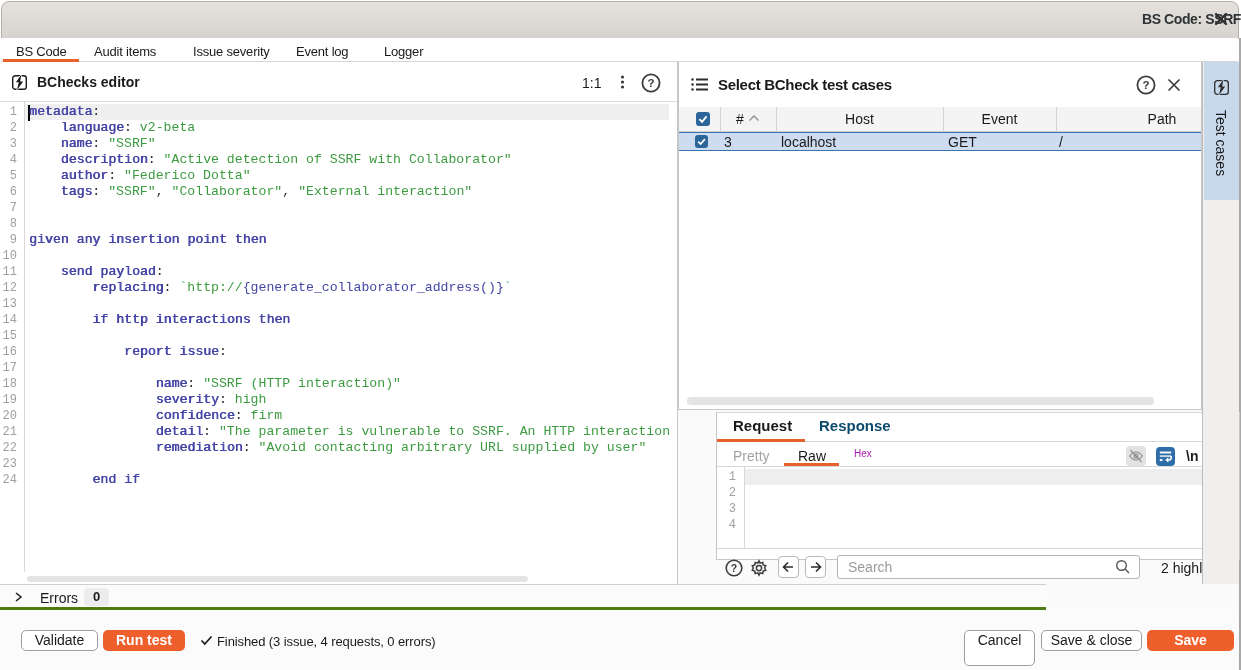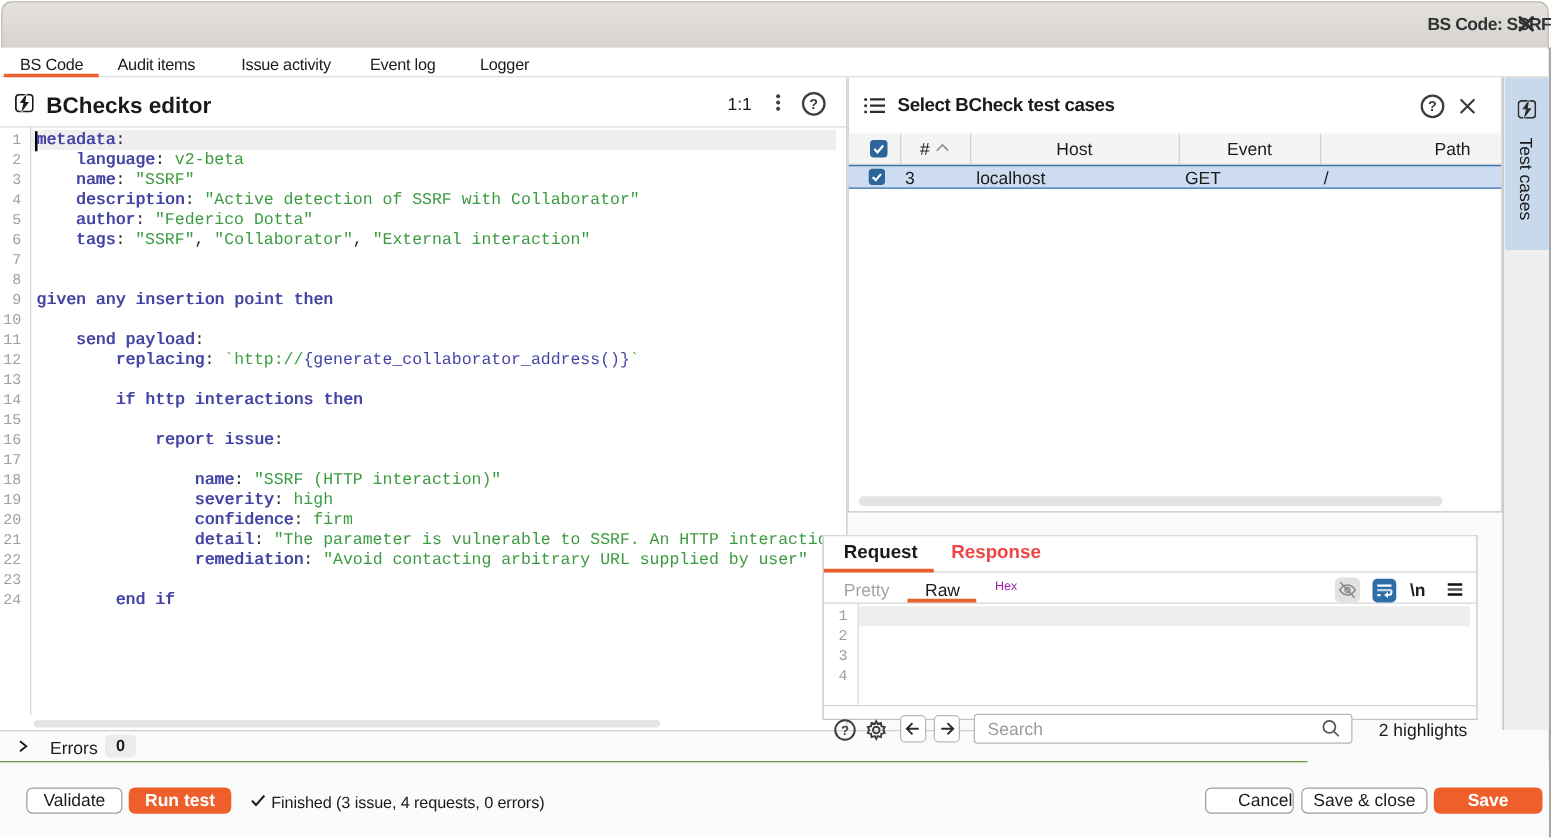--- a/index.html
+++ b/index.html
@@ -25,39 +25,39 @@
      text-align:right;font-size:14px;letter-spacing:-0.4px;font-weight:bold;color:#2e3436;">BS Code: SSRF</div>
 <svg class="abs" style="left:1213px;top:11px;" width="16" height="16" viewBox="0 0 16 16">
   <path d="M3 3 L13 13 M13 3 L3 13" stroke="#2f2f2f" stroke-width="2.4" stroke-linecap="round"></path>
 </svg>
 
 <div class="abs" id="tabstrip" style="left:1px;top:38px;width:1237px;height:23px;background:#fff;
      border-bottom:1px solid #d5d5d5;"></div>
 <div class="abs" style="left:0;top:44px;height:16px;font-size:13px;letter-spacing:-0.2px;color:#1a1a1a;white-space:nowrap;">
   <span class="abs" style="left:16px;top:0;white-space:nowrap;">BS Code</span>
   <span class="abs" style="left:94px;top:0;white-space:nowrap;">Audit items</span>
-  <span class="abs" style="left:193px;top:0;white-space:nowrap;">Issue activity</span>
+  <span class="abs" style="left:193px;top:0;white-space:nowrap;">Issue severity</span>
   <span class="abs" style="left:296px;top:0;white-space:nowrap;">Event log</span>
   <span class="abs" style="left:384px;top:0;white-space:nowrap;">Logger</span>
 </div>
 <div class="abs" style="left:3px;top:59px;width:76px;height:3px;background:#e8602c;"></div>
 
 <div class="abs" style="left:1239px;top:38px;width:2px;height:632px;background:#a8a8a8;"></div>
 
 <div class="abs" style="left:1px;top:62px;width:1238px;height:608px;background:#fafafa;z-index:-1;"></div>
 
 <div class="abs" id="leftpanel" style="left:0;top:62px;width:678px;height:523px;background:#fff;
      border-right:1px solid #c6c6c6;border-bottom:1px solid #c6c6c6;box-sizing:border-box;">
 
   <div class="abs" style="left:0;top:0;width:677px;height:39px;border-bottom:1px solid #dcdcdc;"></div>
   <svg class="abs" style="left:12px;top:13px;" width="15" height="15" viewBox="0 0 15 15">
     <rect x="0.7" y="0.7" width="13.6" height="13.6" rx="2.6" fill="none" stroke="#1a1a1a" stroke-width="1.4"></rect>
     <path d="M9.3 -0.3 L3.9 7.3 L6.8 7.3 L4.9 15.2 L11.2 6.5 L8.2 6.5 Z" fill="#1a1a1a" stroke="#fff" stroke-width="1.1" paint-order="stroke"></path>
   </svg>
-  <div class="abs" style="left:37px;top:12px;font-size:18px;font-weight:bold;color:#1a1a1a;">BChecks&nbsp;editor</div>
+  <div class="abs" style="left:37px;top:12px;font-size:14px;font-weight:bold;color:#1a1a1a;">BChecks&nbsp;editor</div>
   <div class="abs" style="left:582px;top:13px;font-size:14px;color:#1a1a1a;">1:1</div>
   <svg class="abs" style="left:619px;top:13px;" width="7" height="14" viewBox="0 0 7 14">
     <circle cx="3.5" cy="2" r="1.6" fill="#3c3c3c"></circle>
       <circle cx="3.5" cy="7" r="1.6" fill="#3c3c3c"></circle>
       <circle cx="3.5" cy="12" r="1.6" fill="#3c3c3c"></circle>
   </svg>
   <svg class="abs" style="left:641px;top:11px;" width="20" height="20" viewBox="0 0 20 20">
     <circle cx="10" cy="10" r="8.6" fill="none" stroke="#3c3c3c" stroke-width="1.8"></circle>
     <text x="10" y="14.2" font-size="11.5" font-weight="bold" fill="#3c3c3c" text-anchor="middle" font-family="Liberation Sans">?</text>
   </svg>
@@ -116,41 +116,41 @@
                 <span class="kw">detail</span><span class="pun">:</span> <span class="str">"The parameter is vulnerable to SSRF. An HTTP interaction was received"</span>
                 <span class="kw">remediation</span><span class="pun">:</span> <span class="str">"Avoid contacting arbitrary URL supplied by user"</span>
 
         <span class="kw">end if</span></pre>
   </div>
 
   <div class="abs" style="left:27px;top:514px;width:501px;height:6px;background:#e4e4e4;border-radius:3px;"></div>
 </div>
 
 <div class="abs" id="errorsbar" style="left:0;top:584px;width:1046px;height:26px;background:#fbfbfb;
-     border-top:1px solid #cfcfcf;border-bottom:1px solid #4d7c0f;box-sizing:border-box;">
+     border-top:1px solid #cfcfcf;border-bottom:3px solid #4d7c0f;box-sizing:border-box;">
   <svg class="abs" style="left:13px;top:7px;" width="10" height="10" viewBox="0 0 10 10">
     <path d="M3 1 L8 5 L3 9" fill="none" stroke="#1a1a1a" stroke-width="1.5"></path>
   </svg>
   <div class="abs" style="left:40px;top:5px;font-size:14px;color:#1a1a1a;">Errors</div>
   <div class="abs" style="left:84px;top:3px;width:25px;height:18px;background:#ececec;border-radius:4px;
        text-align:center;line-height:18px;font-size:13px;font-weight:bold;color:#1a1a1a;">0</div>
 </div>
 
 <div class="abs" id="bottombar" style="left:0;top:610px;width:1239px;height:60px;background:#fbfbfb;">
   <div class="abs" style="left:21px;top:20px;width:77px;height:21px;background:#fff;border:1px solid #9e9e9e;
        border-radius:5px;box-sizing:border-box;text-align:center;line-height:19px;font-size:14px;color:#1a1a1a;">Validate</div>
   <div class="abs" style="left:103px;top:20px;width:82px;height:21px;background:#ee5f2b;
        border-radius:5px;box-sizing:border-box;text-align:center;line-height:21px;font-size:14px;font-weight:bold;color:#fff;">Run&nbsp;test</div>
   <svg class="abs" style="left:200px;top:25px;" width="13" height="11" viewBox="0 0 13 11">
     <path d="M1.5 5.5 L4.8 9 L11.5 1.5" fill="none" stroke="#1a1a1a" stroke-width="1.7"></path>
   </svg>
   <div class="abs" style="left:217px;top:24px;font-size:13px;letter-spacing:-0.1px;color:#1a1a1a;">Finished (3 issue, 4 requests, 0 errors)</div>
 
-  <div class="abs" style="left:964px;top:20px;width:71px;height:21px;background:#fff;border:1px solid #9e9e9e;
-       border-radius:5px;box-sizing:border-box;text-align:right;line-height:19px;font-size:14px;color:#1a1a1a;">Cancel</div>
+  <div class="abs" style="left:964px;top:20px;width:71px;height:36px;background:#fff;border:1px solid #9e9e9e;
+       border-radius:5px;box-sizing:border-box;text-align:center;line-height:19px;font-size:14px;color:#1a1a1a;">Cancel</div>
   <div class="abs" style="left:1041px;top:20px;width:101px;height:21px;background:#fff;border:1px solid #9e9e9e;
        border-radius:5px;box-sizing:border-box;text-align:center;line-height:19px;font-size:14px;color:#1a1a1a;">Save &amp; close</div>
   <div class="abs" style="left:1147px;top:20px;width:87px;height:21px;background:#ee5f2b;
        border-radius:5px;box-sizing:border-box;text-align:center;line-height:21px;font-size:14px;font-weight:bold;color:#fff;">Save</div>
 </div>
 
 <div class="abs" id="tablepanel" style="left:678px;top:62px;width:524px;height:348px;background:#fff;
      border-left:1px solid #c6c6c6;border-right:1px solid #c6c6c6;border-bottom:1px solid #c6c6c6;box-sizing:border-box;">
 
   <div class="abs" style="left:0;top:0;width:522px;height:45px;border-bottom:1px solid #dcdcdc;"></div>
@@ -193,27 +193,27 @@
     <path d="M3.2 6.7 L5.6 9.1 L9.9 4.1" fill="none" stroke="#fff" stroke-width="1.7"></path>
   </svg>
   <div class="abs" style="left:45px;top:72px;font-size:14px;color:#1a1a1a;">3</div>
   <div class="abs" style="left:102px;top:72px;font-size:14px;color:#1a1a1a;">localhost</div>
   <div class="abs" style="left:269px;top:72px;font-size:14px;color:#1a1a1a;">GET</div>
   <div class="abs" style="left:380px;top:72px;font-size:14px;color:#1a1a1a;">/</div>
 
   <div class="abs" style="left:8px;top:335px;width:467px;height:8px;background:#e3e3e3;border-radius:4px;"></div>
 </div>
 
-<div class="abs" id="reqpanel" style="left:658px;top:412px;width:524px;height:148px;background:#fff;
+<div class="abs" id="reqpanel" style="left:716px;top:412px;width:524px;height:148px;background:#fff;
      border-left:1px solid #c6c6c6;border-right:1px solid #c6c6c6;border-bottom:1px solid #c6c6c6;
-     border-top:1px solid #d8d8d8;box-sizing:border-box;margin-top:16px;">
+     border-top:1px solid #d8d8d8;box-sizing:border-box;">
 
   <div class="abs" style="left:0;top:0;width:522px;height:29px;border-bottom:1px solid #d8d8d8;box-sizing:border-box;"></div>
   <div class="abs" style="left:16px;top:4px;font-size:15px;font-weight:bold;color:#1a1a1a;">Request</div>
-  <div class="abs" style="left:102px;top:4px;font-size:15px;font-weight:bold;color:#ef4444;">Response</div>
+  <div class="abs" style="left:102px;top:4px;font-size:15px;font-weight:bold;color:#0c4a6e;">Response</div>
   <div class="abs" style="left:0;top:26px;width:88px;height:3px;background:#e8602c;"></div>
 
   <div class="abs" style="left:0;top:29px;width:522px;height:25px;border-bottom:1px solid #d8d8d8;box-sizing:border-box;"></div>
   <div class="abs" style="left:16px;top:35px;font-size:14px;color:#a3a3a3;">Pretty</div>
   <div class="abs" style="left:81px;top:35px;font-size:14px;color:#1a1a1a;">Raw</div>
   <div class="abs" style="left:137px;top:35px;font-size:10px;color:#a21caf;">Hex</div>
   <div class="abs" style="left:67px;top:50px;width:55px;height:3px;background:#e8602c;"></div>
 
   <div class="abs" style="left:409px;top:33px;width:20px;height:20px;background:#e2e2e2;border-radius:4px;"></div>
   <svg class="abs" style="left:409px;top:33px;" width="20" height="20" viewBox="0 0 21 21">

